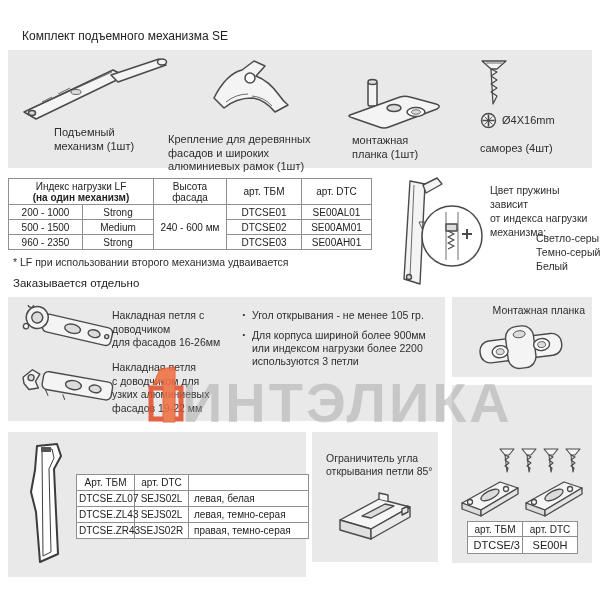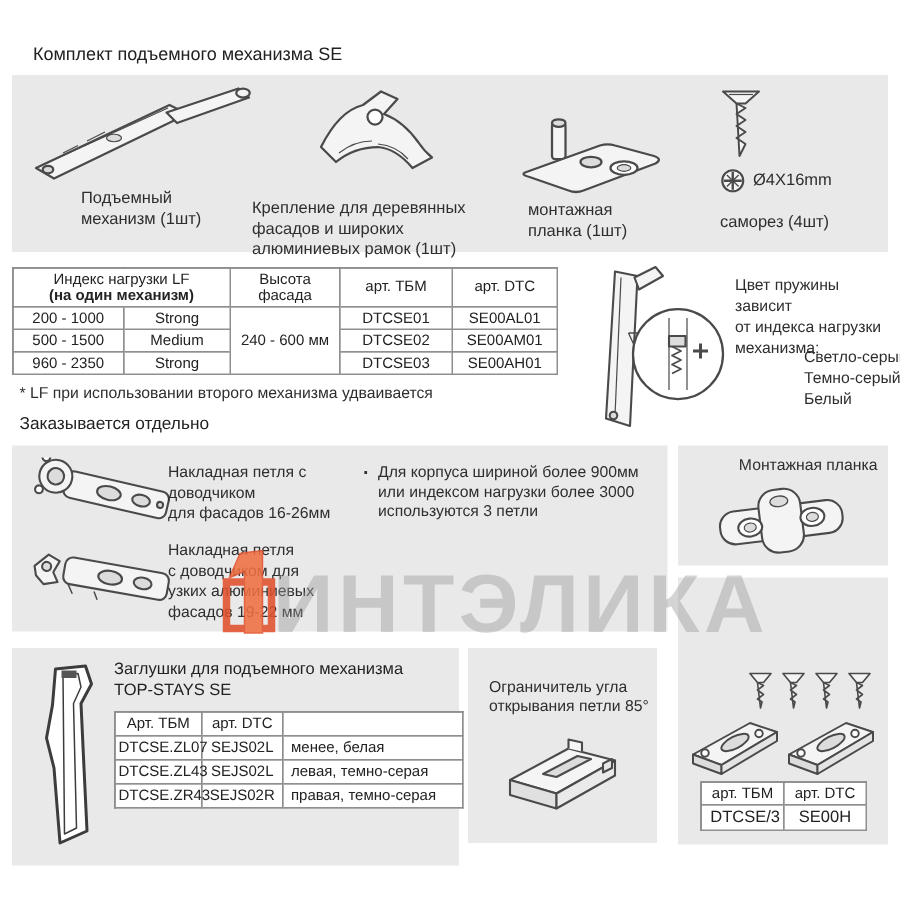--- a/index.html
+++ b/index.html
@@ -7,21 +7,21 @@
     width:600px;height:600px;position:relative;overflow:hidden;
     background:#ffffff;color:#2b2b2b;
     font-family:"Liberation Sans","DejaVu Sans",sans-serif;
   }
   .abs{position:absolute;}
   .pre{white-space:pre-line;}
   .panel{position:absolute;background:#e9e9e9;}
   .lbl{font-size:11px;line-height:13.5px;color:#2e2e2e;}
   .sm{font-size:10.5px;line-height:13px;color:#2e2e2e;}
   .ttl{font-size:12px;color:#222;}
-  .tbl{border-collapse:collapse;background:#404040;table-layout:fixed;}
+  .tbl{border-collapse:collapse;background:#c2410c;table-layout:fixed;}
   .tbl td,.tbl th{border:1px solid #8f8f8f;font-size:10px;text-align:center;
     padding:0 2px;color:#222;font-weight:normal;vertical-align:middle;background:#fff;}
   .code{font-weight:bold;}
   .gray{color:#b2b2b2;}
   .left{text-align:left !important;padding-left:5px !important;}
   .bullets{list-style:none;margin:0;padding:0;}
   .bullets li{position:relative;padding-left:10px;margin-bottom:7px;
     font-size:10.5px;line-height:13px;color:#2e2e2e;white-space:pre-line;}
   .bullets li::before{content:"\00B7";position:absolute;left:0;top:-1px;
     font-weight:bold;font-size:13px;color:#2e2e2e;}
@@ -188,22 +188,23 @@
       <circle cx="12" cy="25" r="3" fill="#dcdcdc"></circle>
       <path d="M28 34 l4 6 m14 -4 l3 5" fill="none" stroke-width="1"></path>
     </g>
   </svg>
   <div class="abs sm pre" style="left:104px;top:64px;line-height:13.5px;">Накладная петля
 с доводчиком для
 узких алюминиевых
 фасадов 19-22 мм</div>
 
   <ul class="bullets abs" style="left:234px;top:12px;width:200px;">
+    <li>Угол открывания - не менее 105 гр.</li>
     <li>Для корпуса шириной более 900мм
-или индексом нагрузки более 3000
+или индексом нагрузки более 2200
 используются 3 петли</li>
   </ul>
 </div>
 
 <div class="panel" style="left:452px;top:297px;width:140px;height:80px;">
   <div class="abs sm" style="left:0;right:7px;top:7px;text-align:right;">Монтажная планка</div>
   <svg class="abs" style="left:22px;top:22px;" width="96" height="54" viewBox="0 0 96 54">
     <g transform="rotate(-7 48 30)" stroke="#4a4a4a" stroke-width="1.4" fill="#f4f4f4" stroke-linejoin="round">
       <rect x="6" y="18" width="82" height="22" rx="10"></rect>
       <rect x="33" y="7" width="28" height="42" rx="11"></rect>
@@ -279,39 +280,37 @@
 </div>
 
 <div class="panel" style="left:8px;top:432px;width:298px;height:145px;">
   <svg class="abs" style="left:14px;top:8px;" width="50" height="128" viewBox="0 0 50 128">
     <g stroke="#3c3c3c" stroke-width="2" fill="#ffffff" stroke-linejoin="round">
       <path d="M15 6 L35 4 L39 16 L32 29 L34 72 L36 114 L18 122 L14 72 L9 52 L13 30 Z"></path>
       <path d="M20 10 L30 9 L32 18 L27 29 L29 112 L21 116 Z" fill="none" stroke-width="1"></path>
       <rect x="19" y="7" width="10" height="5" fill="#555" stroke="none"></rect>
     </g>
   </svg>
-  <div class="abs pre" style="left:68px;top:8px;font-size:11px;line-height:13.5px;color:#222;">Заглушки для подъемного механизма
-TOP-STAYS SE</div>
 
   <table class="tbl abs" style="left:68px;top:42px;width:232px;">
     <colgroup>
         <col style="width:58px">
         <col style="width:54px">
         <col style="width:120px">
       </colgroup>
     <tbody>
         <tr style="height:16px;">
       <th>Арт. ТБМ</th>
       <th>арт. DTC</th>
       <th></th>
     </tr>
     <tr style="height:16px;">
       <td class="code">DTCSE.ZL07</td>
       <td class="gray">SEJS02L</td>
-      <td class="left">менее, белая</td>
+      <td class="left">левая, белая</td>
     </tr>
     <tr style="height:16px;">
       <td class="code">DTCSE.ZL43</td>
       <td class="gray">SEJS02L</td>
       <td class="left">левая, темно-серая</td>
     </tr>
     <tr style="height:16px;">
       <td class="code">DTCSE.ZR43</td>
       <td class="gray">SEJS02R</td>
       <td class="left">правая, темно-серая</td>

